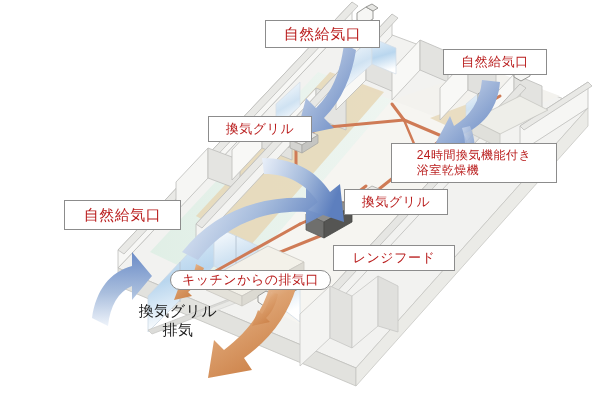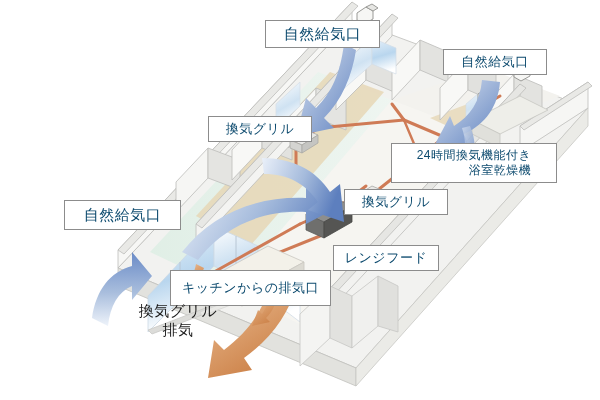--- a/index.html
+++ b/index.html
@@ -20,22 +20,22 @@
     left: 0;
     top: 0;
     width: 600px;
     height: 400px;
   }
   .label-box {
     position: absolute;
     box-sizing: border-box;
     background: #ffffff;
     border: 1px solid #8c8c8c;
-    color: #0c4a6e;
-    text-align: right;
+    color: #b91c1c;
+    text-align: left;
     line-height: 1.28;
     letter-spacing: 0.5px;
     white-space: pre-line;
     display: flex;
     align-items: center;
     justify-content: center;
     font-weight: 500;
   }
   .label-plain {
     position: absolute;
@@ -314,21 +314,21 @@
 
   <div class="label-box" style="left:208px; top:116px; width:104px; height:26px; font-size:13px;">換気グリル</div>
 
   <div class="label-box" style="left:391px; top:143px; width:166px; height:40px; font-size:12px;">24時間換気機能付き
 浴室乾燥機</div>
 
   <div class="label-box" style="left:344px; top:189px; width:104px; height:26px; font-size:13px;">換気グリル</div>
 
   <div class="label-box" style="left:64px; top:200px; width:117px; height:30px; font-size:15px;">自然給気口</div>
 
-  <div class="label-box" style="left:333px; top:245px; width:106px; height:26px; font-size:13px;">レンジフード</div>
-
-  <div class="label-box" style="left:170px; top:270px; width:161px; height:36px; font-size:13px;">キッチンからの排気口</div>
+  <div class="label-box" style="left:333px; top:245px; width:122px; height:26px; font-size:13px;">レンジフード</div>
+
+  <div class="label-box" style="left:170px; top:270px; width:161px; height:20px; font-size:13px;border-radius:12px;">キッチンからの排気口</div>
 
   <div class="label-plain" style="left:123px; top:298px; width:110px; height:44px; font-size:15px;">換気グリル
 排気</div>
 
 
 </div>
 
 </body></html>

